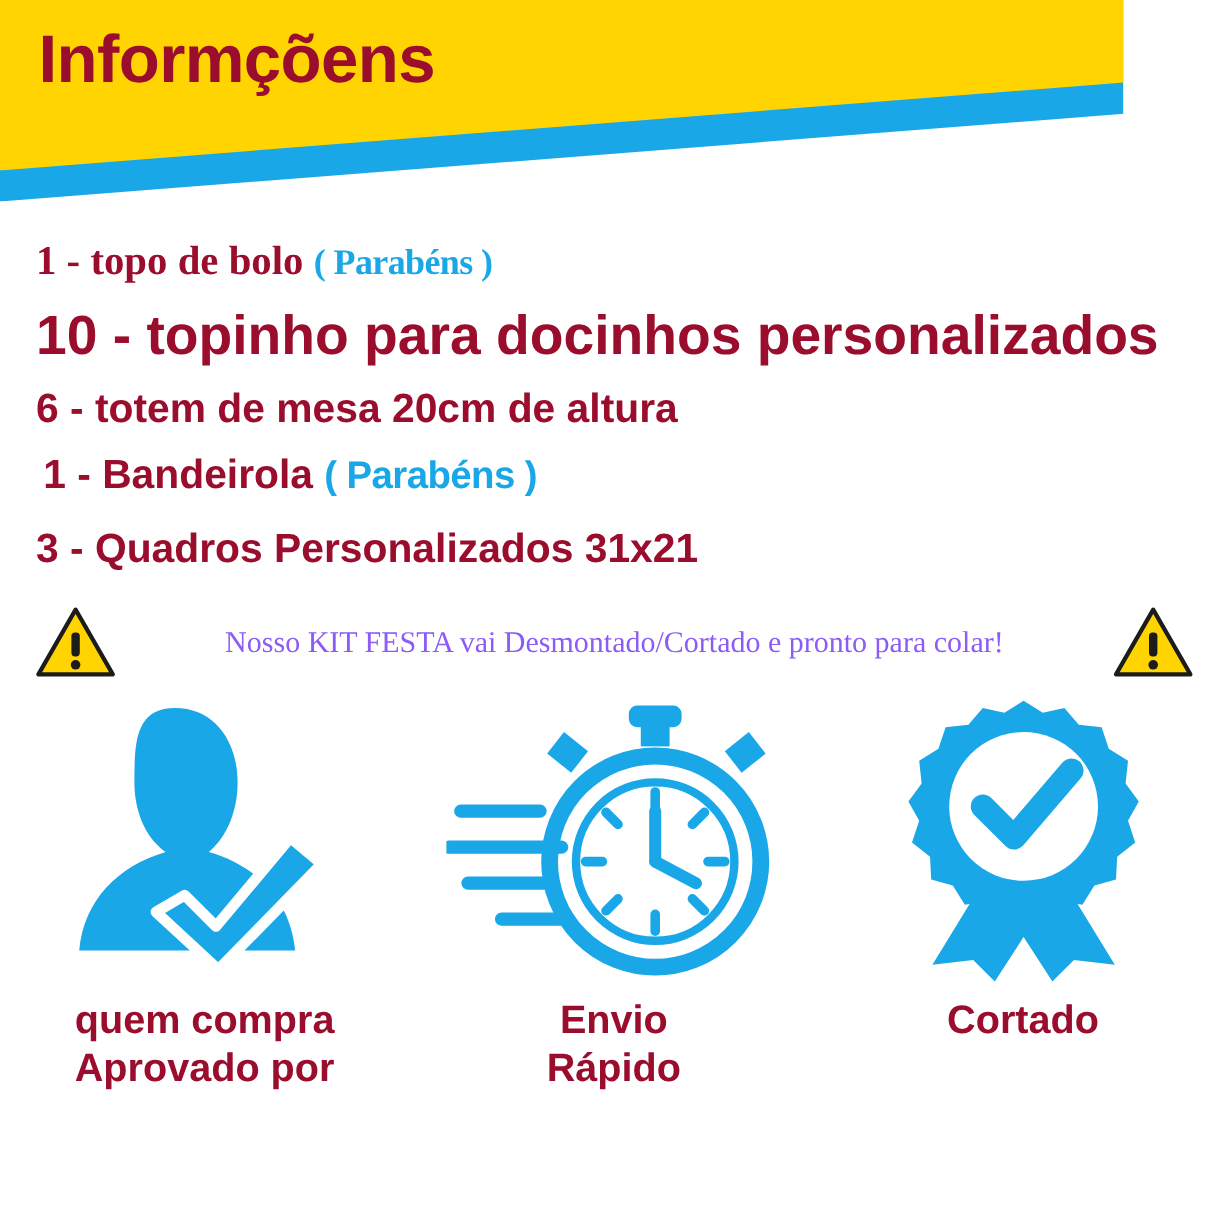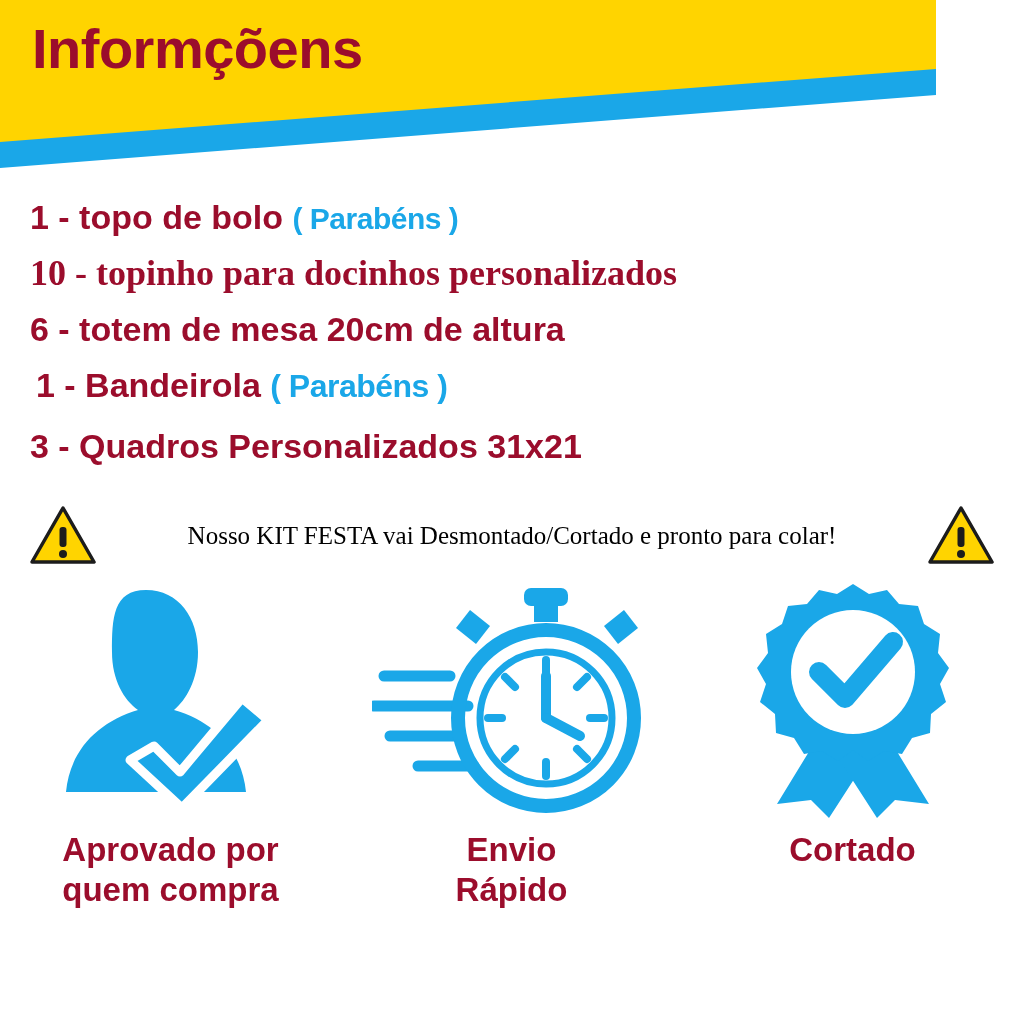--- a/index.html
+++ b/index.html
@@ -60,22 +60,22 @@
     left: 30px;
     width: 960px;
   }
   .list-item {
     color: #9b0d2c;
     font-weight: bold;
     margin-bottom: 16px;
     white-space: nowrap;
     line-height: 1.15;
   }
-  .li-1 { font-size: 34px; }
-  .li-2 { font-size: 36px; font-family: Liberation Serif, serif; }
+  .li-1 { font-size: 34px; font-family: Liberation Serif, serif; }
+  .li-2 { font-size: 46px; }
   .li-3 { font-size: 34px; }
   .li-4 { font-size: 34px; padding-left: 6px; }
   .li-5 { font-size: 34px; margin-top: 22px; }
 
   .tag {
     color: #1aa7e8;
     font-weight: bold;
     font-size: 30px;
     letter-spacing: -0.5px;
   }
@@ -88,21 +88,21 @@
     left: 30px;
     width: 964px;
     height: 72px;
     display: flex;
     align-items: center;
     justify-content: space-between;
   }
   .warn-text {
     font-family: "Liberation Serif", serif;
     font-size: 25px;
-    color: #000000;
+    color: #8b5cf6;
     white-space: nowrap;
     padding: 0 6px;
   }
   .warn-icon { width: 66px; height: 62px; flex: 0 0 auto; }
 
   
   .features {
     position: absolute;
     top: 580px;
     left: 0;
@@ -182,22 +182,22 @@
 <div class="features">
 
   <div class="feature">
     <div class="feature-icon">
       <svg width="250" height="240" viewBox="0 0 250 240">
         <path class="blue" d="M100 10 C133 10 152 38 152 72 C152 100 140 120 128 130 C170 142 196 172 200 212 L20 212 C24 170 52 142 92 130 C78 120 66 100 66 72 C66 38 67 10 100 10 Z"></path>
         <path class="blue" d="M108 166 L134 192 L196 118 L222 140 L136 228 L84 180 Z" fill="#1aa7e8" stroke="#ffffff" stroke-width="9" stroke-linejoin="round"></path>
       </svg>
     </div>
     <div class="feature-label">
+      <div>quem compra</div>
       <div>Aprovado por</div>
-      <div>quem compra</div>
     </div>
   </div>
 
   <div class="feature">
     <div class="feature-icon">
       <svg width="280" height="240" viewBox="0 0 280 240">
         <g class="blue-stroke" stroke-width="11" stroke-linecap="round">
           <line x1="12" y1="96" x2="78" y2="96"></line>
           <line x1="2" y1="126" x2="96" y2="126"></line>
           <line x1="18" y1="156" x2="86" y2="156"></line>

